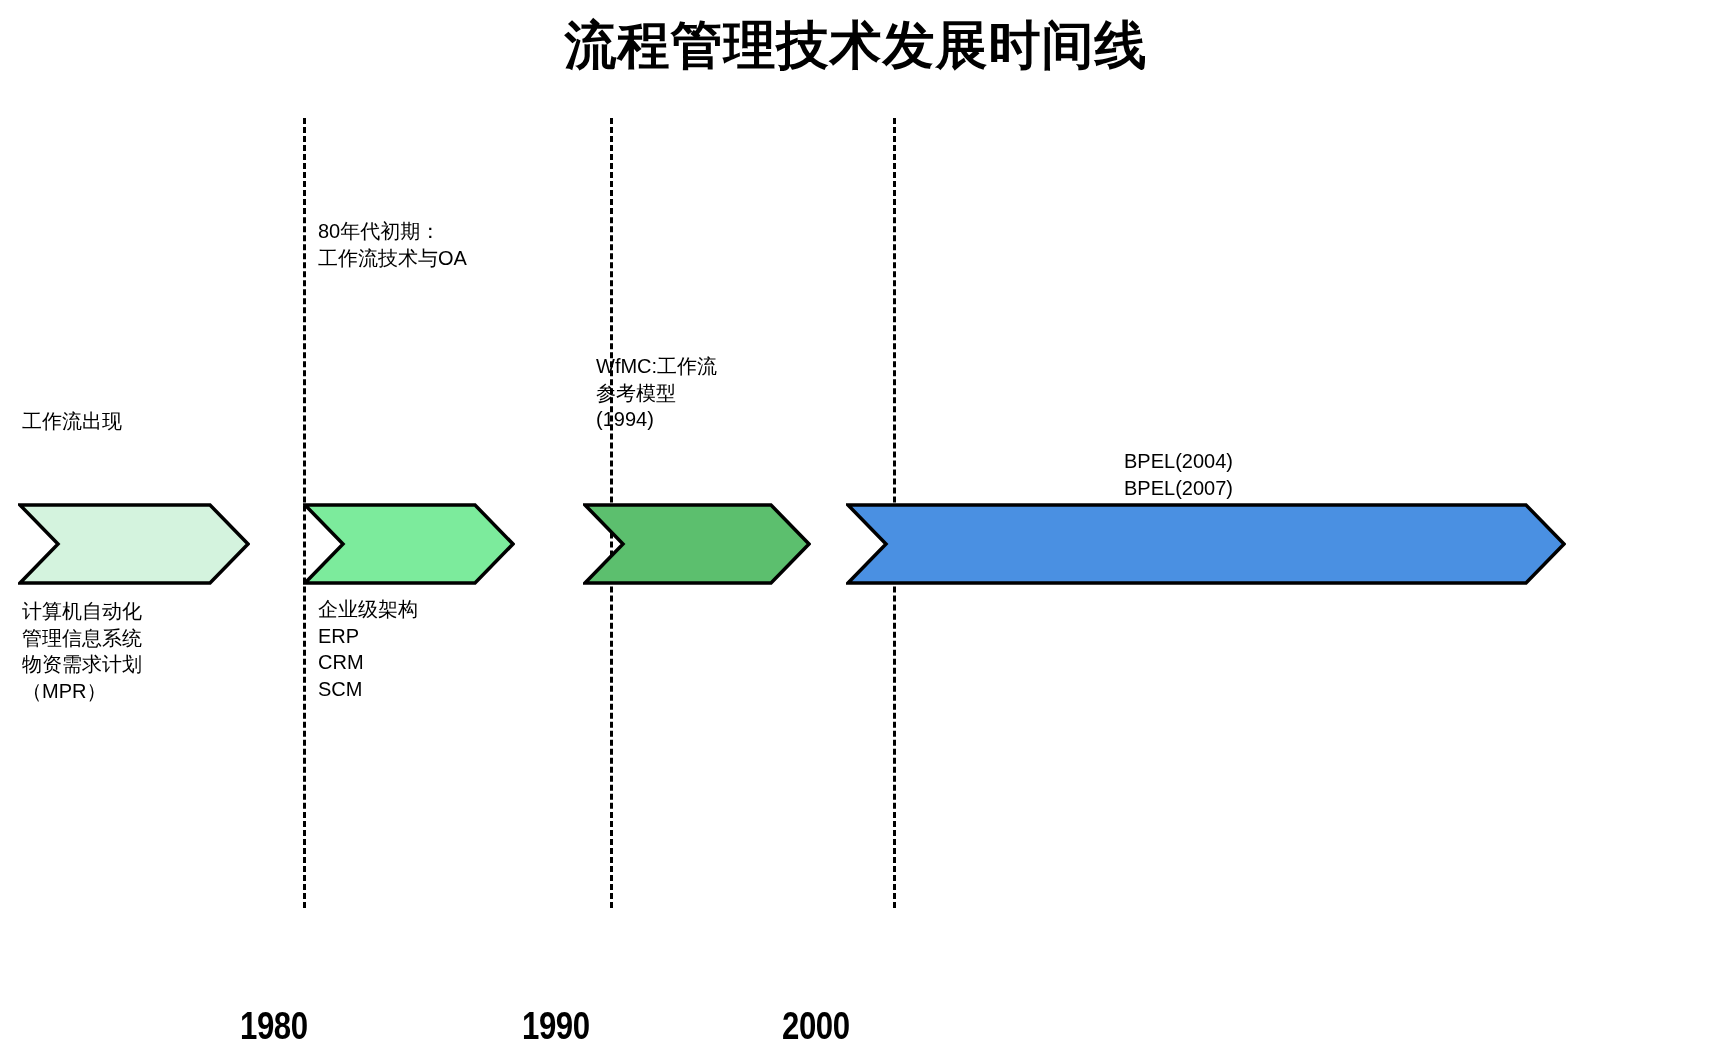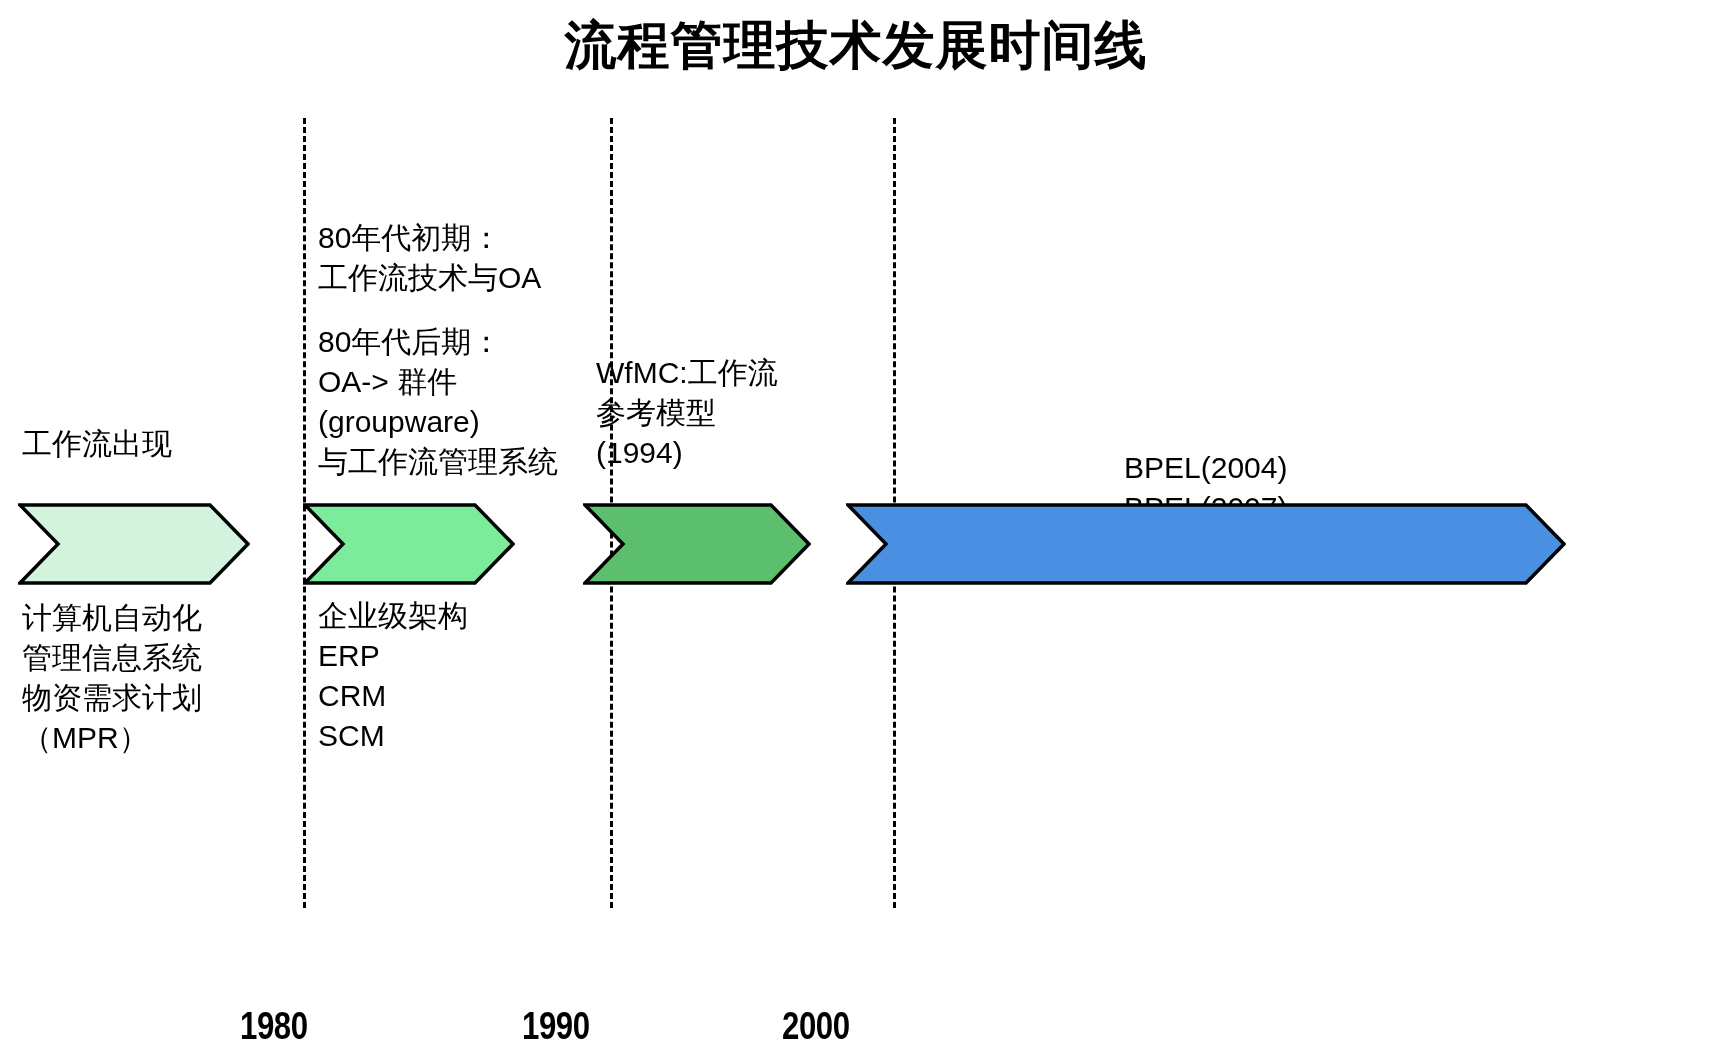--- a/index.html
+++ b/index.html
@@ -54,60 +54,56 @@
   
   .chevron {
     position: absolute;
     top: 503px;
     height: 82px;
   }
   .chevron svg { display: block; }
   
   .note {
     position: absolute;
-    font-size: 30px;
+    font-size: 20px;
     line-height: 1.33;
     white-space: pre-line;
   }
 </style>
 </head>
 <body>
 
 <div id="canvas">
 
   <div id="title">流程管理技术发展时间线</div>
 
   <div class="divider" style="left:303px;"></div>
   <div class="divider" style="left:610px;"></div>
   <div class="divider" style="left:893px;"></div>
 
   <div class="year-label" style="left:240px;">1980</div>
   <div class="year-label" style="left:522px;">1990</div>
   <div class="year-label" style="left:782px;">2000</div>
 
-  <div class="note" style="left:22px; top:424px;">工作流出现</div>
+  <div class="note" style="left:22px; top:408px;">工作流出现</div>
 
   <div class="chevron" style="left:18px; width:232px;">
     <svg width="232" height="82" viewBox="0 0 232 82">
       <polygon points="2,2 192,2 230,41 192,80 2,80 40,41" fill="#d4f3de" stroke="#000000" stroke-width="3.5" stroke-linejoin="miter"></polygon>
     </svg>
   </div>
 
   <div class="note" style="left:22px; top:598px;">计算机自动化
 管理信息系统
 物资需求计划
 （MPR）</div>
 
   <div class="note" style="left:318px; top:218px;">80年代初期：
 工作流技术与OA</div>
 
-  <div class="note" style="left:318px; top:322px;">80年代后期：
-OA-&gt; 群件
-(groupware)
-与工作流管理系统</div>
 
   <div class="chevron" style="left:303px; width:212px;">
     <svg width="212" height="82" viewBox="0 0 212 82">
       <polygon points="2,2 172,2 210,41 172,80 2,80 40,41" fill="#7ceb9c" stroke="#000000" stroke-width="3.5" stroke-linejoin="miter"></polygon>
     </svg>
   </div>
 
   <div class="note" style="left:318px; top:596px;">企业级架构
 ERP
 CRM

